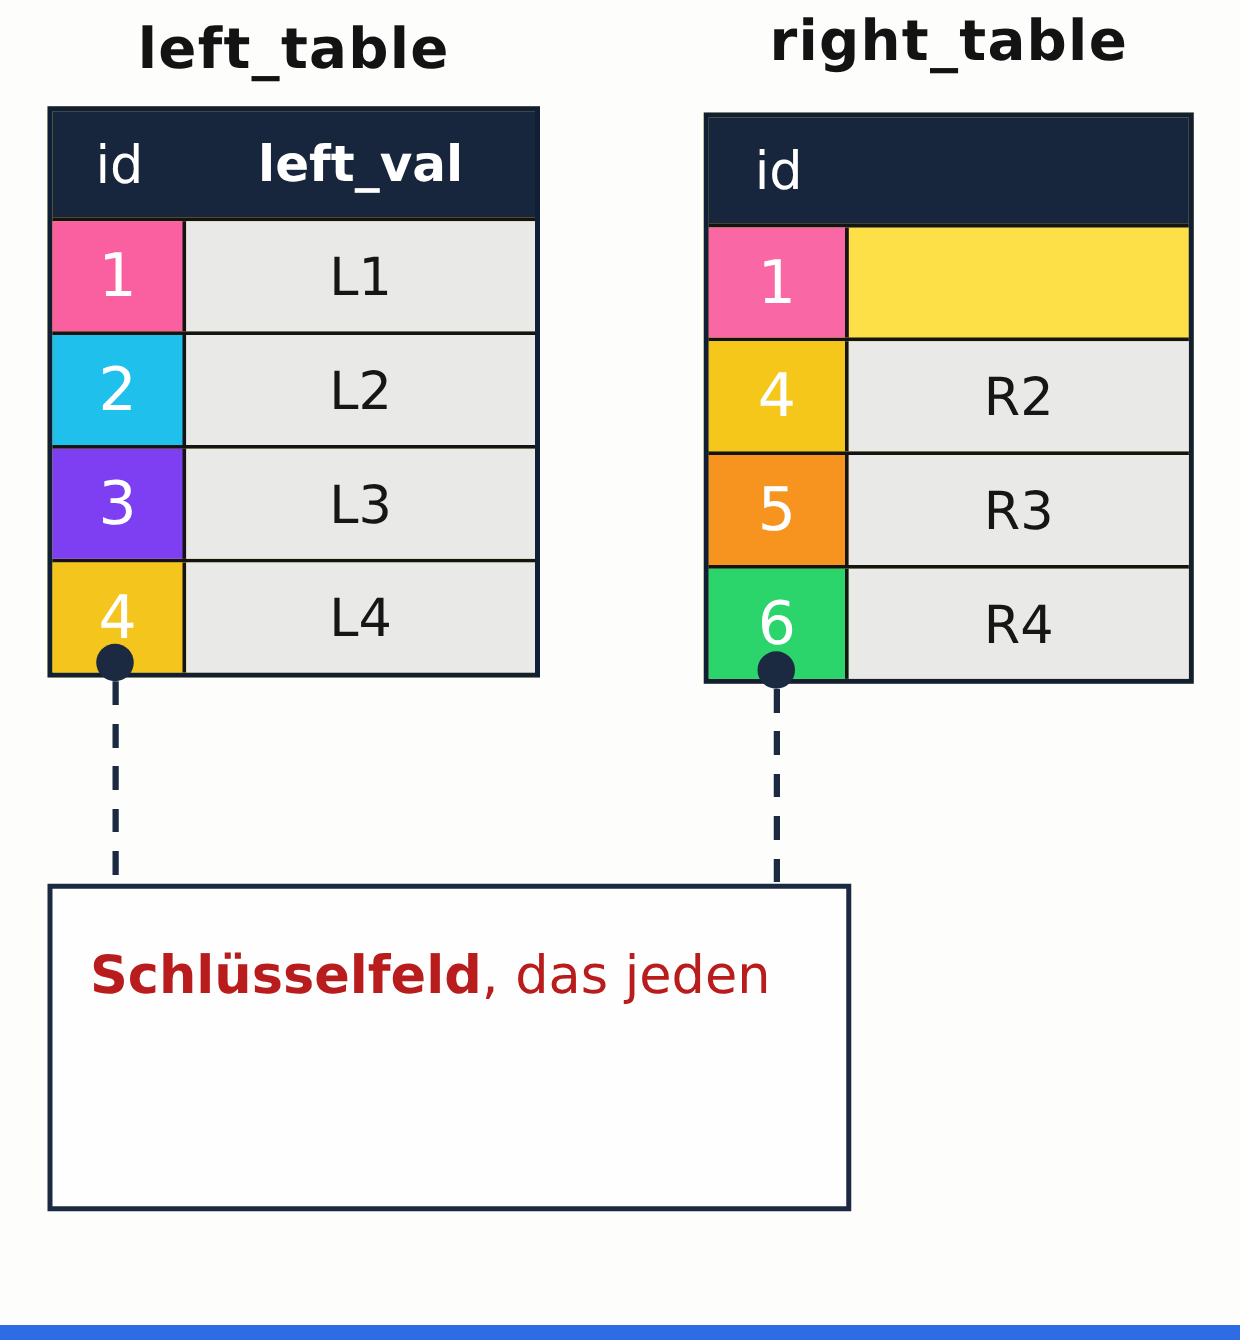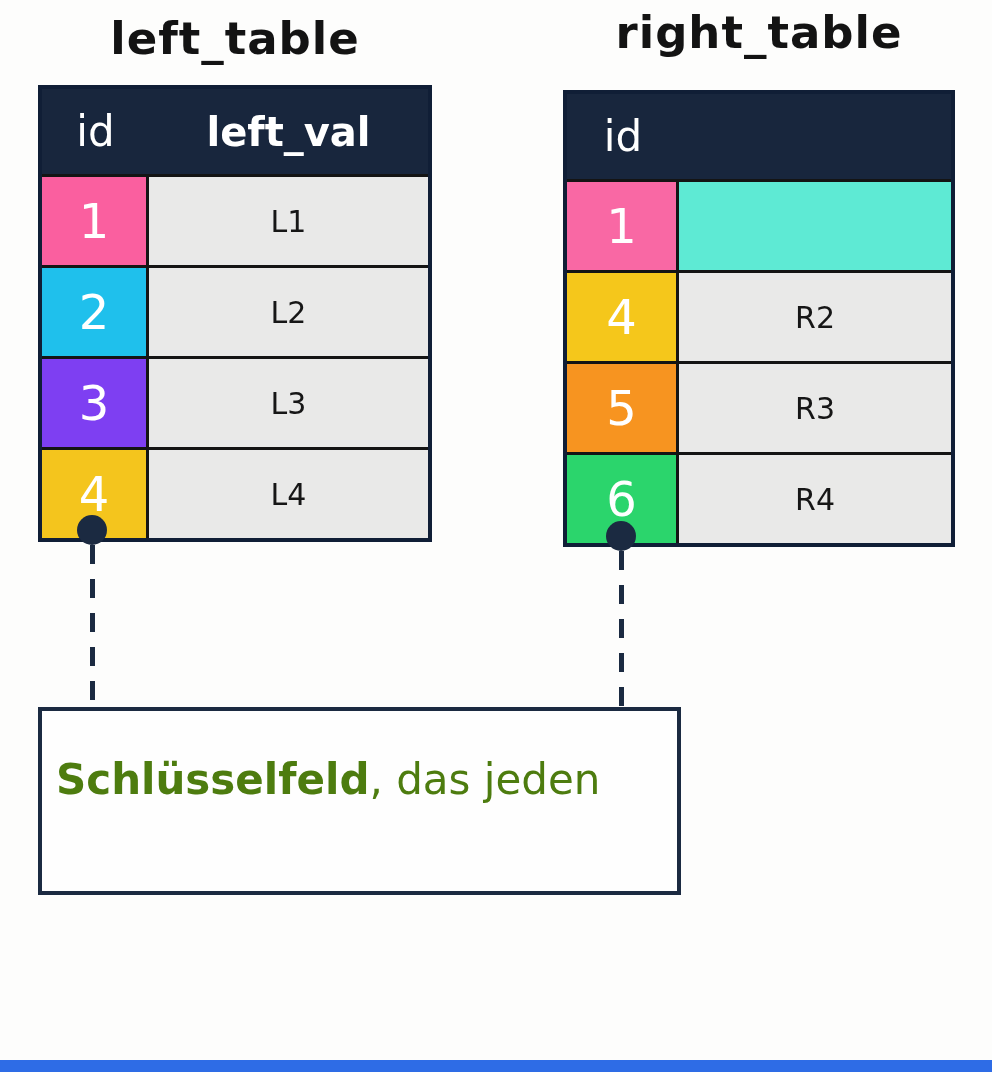--- a/index.html
+++ b/index.html
@@ -19,21 +19,21 @@
     color: #131313;
     letter-spacing: 1px;
   }
   .title-left  { left: 38px;  top: 12px; width: 394px; }
   .title-right { left: 563px; top: 6px; width: 392px; }
 
   .dtable {
     position: absolute;
     box-sizing: border-box;
     border: 4px solid #101e36;
-    background: #5eead4;
+    background: #fde047;
   }
   .table-left  { left: 38px;  top: 85px;  width: 394px; }
   .table-right { left: 563px; top: 90px;  width: 392px; }
 
   .thead {
     display: flex;
     height: 85px;
     align-items: center;
     color: #ffffff;
   }
@@ -67,21 +67,21 @@
     border-right: 3px solid #141414;
   }
   .table-right .idcell { width: 109px; }
   .valcell {
     flex: 1;
     display: flex;
     align-items: center;
     justify-content: center;
     background: #e9e9e8;
     color: #161616;
-    font-size: 30px;
+    font-size: 42px;
     font-weight: 500;
   }
 
   .dot {
     position: absolute;
     width: 30px; height: 30px;
     border-radius: 50%;
     background: #1b2a41;
   }
   .dot-left  { left: 77px;  top: 515px; }
@@ -93,26 +93,26 @@
     background-image: repeating-linear-gradient(
       to bottom, #1b2a41 0px, #1b2a41 19px,
       transparent 19px, transparent 34px);
   }
   .dash-left  { left: 90px;  top: 545px; height: 162px; }
   .dash-right { left: 619px; top: 551px; height: 156px; }
 
   .note-box {
     position: absolute;
     left: 38px; top: 707px;
-    width: 643px; height: 188px;
+    width: 643px; height: 262px;
     box-sizing: border-box;
     border: 4px solid #1b2a41;
     background: #fefefe;
-    padding: 40px 24px 0 14px;
-    color: #4d7c0f;
+    padding: 40px 24px 0 30px;
+    color: #b91c1c;
     font-size: 42px;
     line-height: 1.36;
   }
   .note-box .bold { font-weight: 700; }
   .note-line { display: block; }
   .note-line-first { display: block; }
   .note-line-first span { display: inline; }
 
   .bottom-bar {
     position: absolute;

